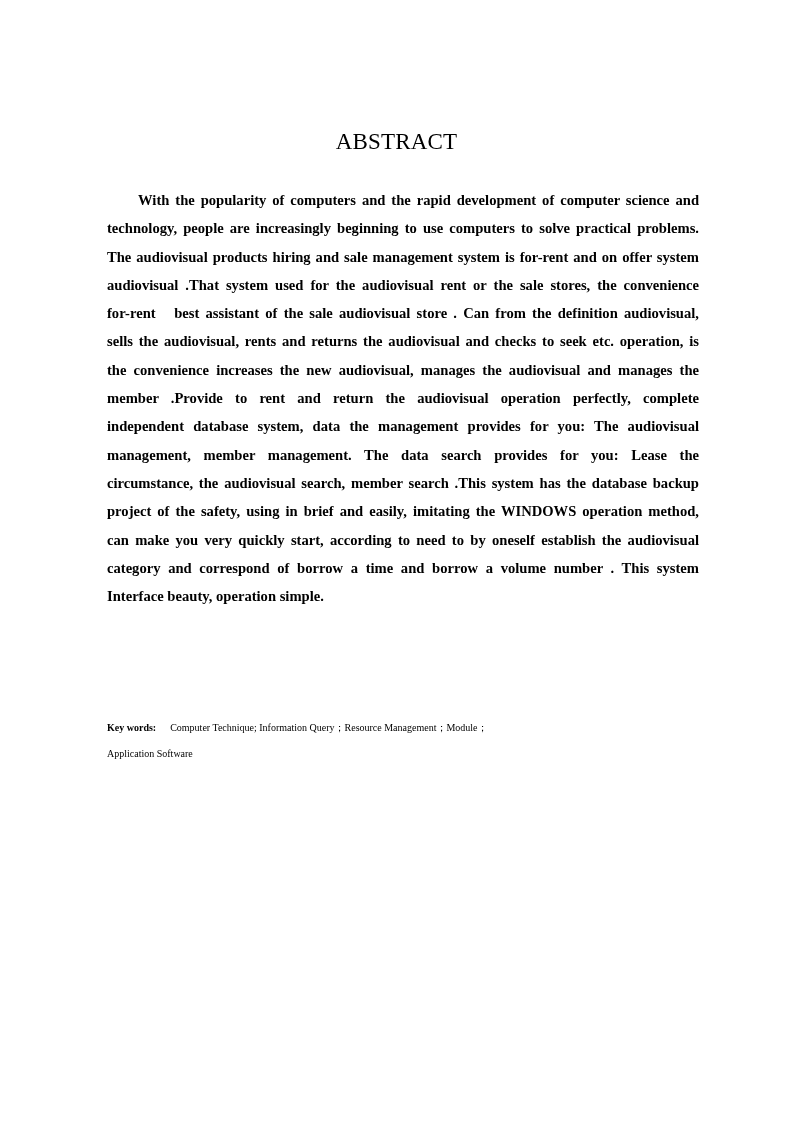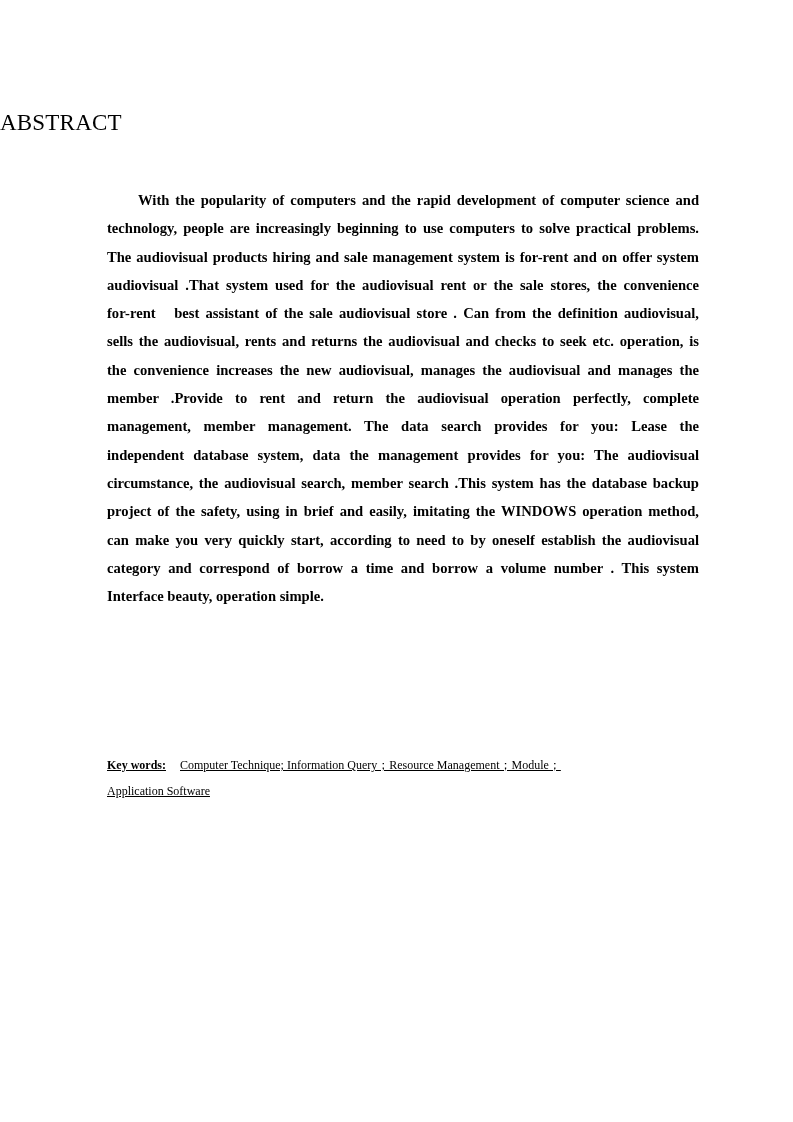--- a/index.html
+++ b/index.html
@@ -18,24 +18,24 @@
     .page {
       position: absolute;
       left: 0;
       top: 0;
       width: 793px;
       height: 1122px;
       background: #ffffff;
     }
     .title {
       position: absolute;
-      top: 108px;
+      top: 127px;
       left: 0;
       width: 793px;
-      text-align: left;
+      text-align: center;
       font-size: 23px;
       line-height: 30px;
       letter-spacing: 0.2px;
     }
     .body-text {
       position: absolute;
       left: 107px;
       top: 186px;
       width: 592px;
       font-size: 14.6px;
@@ -52,24 +52,23 @@
     }
     .line.first {
       text-indent: 31px;
     }
     .line.last {
       text-align-last: left;
     }
     .keywords {
       position: absolute;
       left: 107px;
-      top: 752px;
+      top: 715px;
       width: 592px;
-      font-size: 12px;
-      text-decoration: underline;
+      font-size: 10px;
     }
     .kw-line {
       display: block;
       height: 26px;
       line-height: 26px;
       white-space: nowrap;
     }
     .kw-label {
       font-weight: bold;
       margin-right: 14px;
@@ -83,22 +82,22 @@
 
   <div class="body-text">
     <span class="line first">With the popularity of computers and the rapid development of computer science and</span>
     <span class="line">technology, people are increasingly beginning to use computers to solve practical problems.</span>
     <span class="line">The audiovisual products hiring and sale management system is for-rent and on offer system</span>
     <span class="line">audiovisual .That system used for the audiovisual rent or the sale stores, the convenience</span>
     <span class="line">for-rent &nbsp; best assistant of the sale audiovisual store . Can from the definition audiovisual,</span>
     <span class="line">sells the audiovisual, rents and returns the audiovisual and checks to seek etc. operation, is</span>
     <span class="line">the convenience increases the new audiovisual, manages the audiovisual and manages the</span>
     <span class="line">member .Provide to rent and return the audiovisual operation perfectly, complete</span>
+    <span class="line">independent database system, data the management provides for you: The audiovisual</span>
     <span class="line">management, member management. The data search provides for you: Lease the</span>
-    <span class="line">independent database system, data the management provides for you: The audiovisual</span>
     <span class="line">circumstance, the audiovisual search, member search .This system has the database backup</span>
     <span class="line">project of the safety, using in brief and easily, imitating the WINDOWS operation method,</span>
     <span class="line">can make you very quickly start, according to need to by oneself establish the audiovisual</span>
     <span class="line">category and correspond of borrow a time and borrow a volume number . This system</span>
     <span class="line last">Interface beauty, operation simple.</span>
   </div>
 
   <div class="keywords">
     <span class="kw-line">
       <span class="kw-label">Key words:</span><span>Computer Technique; Information Query；Resource Management；Module；</span>

